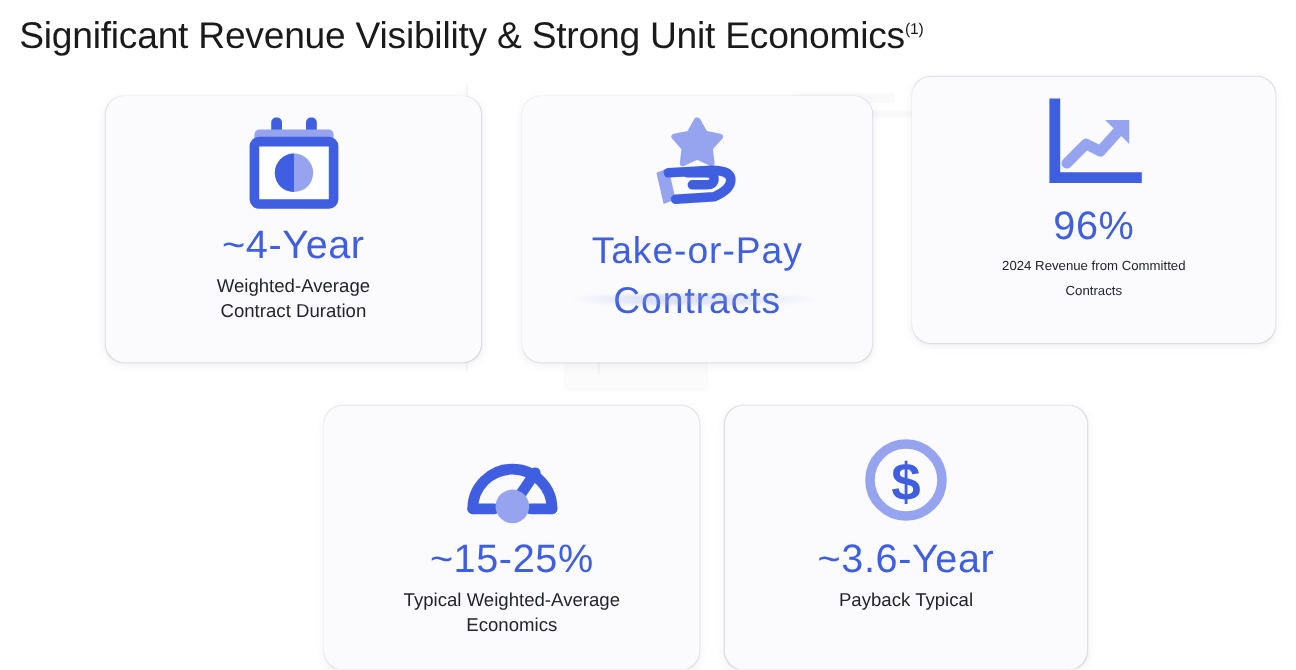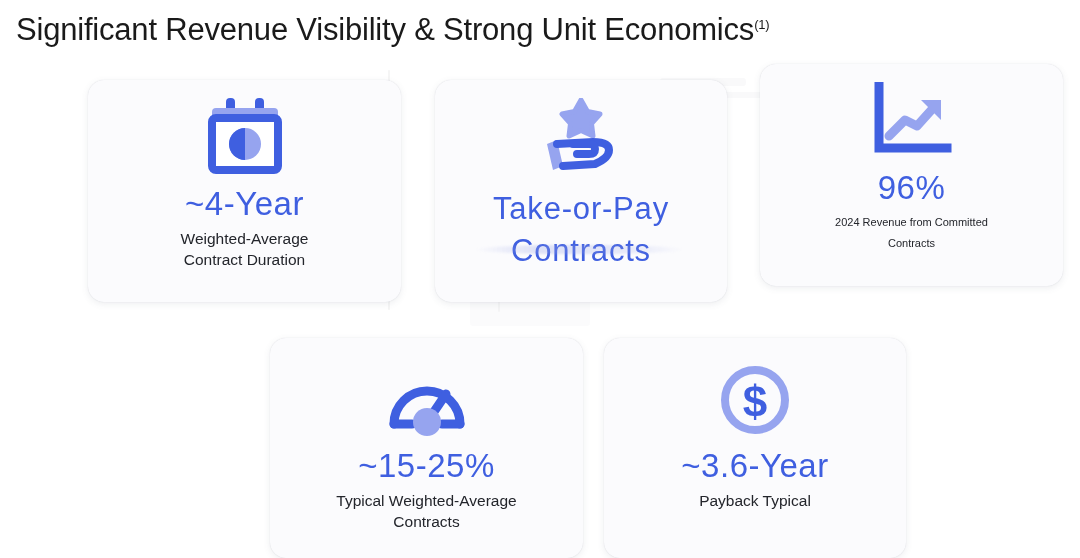--- a/index.html
+++ b/index.html
@@ -233,21 +233,21 @@
           <path d="M60 62 L78 62" stroke="#3f5fe0" stroke-width="9" stroke-linecap="round"></path>
 
           <path d="M45 60 L64 32" stroke="#3f5fe0" stroke-width="9" stroke-linecap="round"></path>
 
           <circle cx="45" cy="60" r="14" fill="#96a4ef"></circle>
         </svg>
       </span>
     </div>
     <div class="stat-value">~15-25%</div>
     <div class="stat-label">Typical Weighted-Average
-Contracts</div>
+Economics</div>
   </div>
 
   <div class="card c5">
     <div class="icon-wrap">
       <span>
         <svg width="76" height="76" viewBox="0 0 76 76" aria-hidden="true">
           <circle cx="38" cy="38" r="30" fill="none" stroke="#96a4ef" stroke-width="8"></circle>
           <text x="38" y="55" text-anchor="middle" font-family="'Liberation Sans', sans-serif" font-size="44" font-weight="bold" fill="#3f5fe0">$</text>
         </svg>
       </span>

